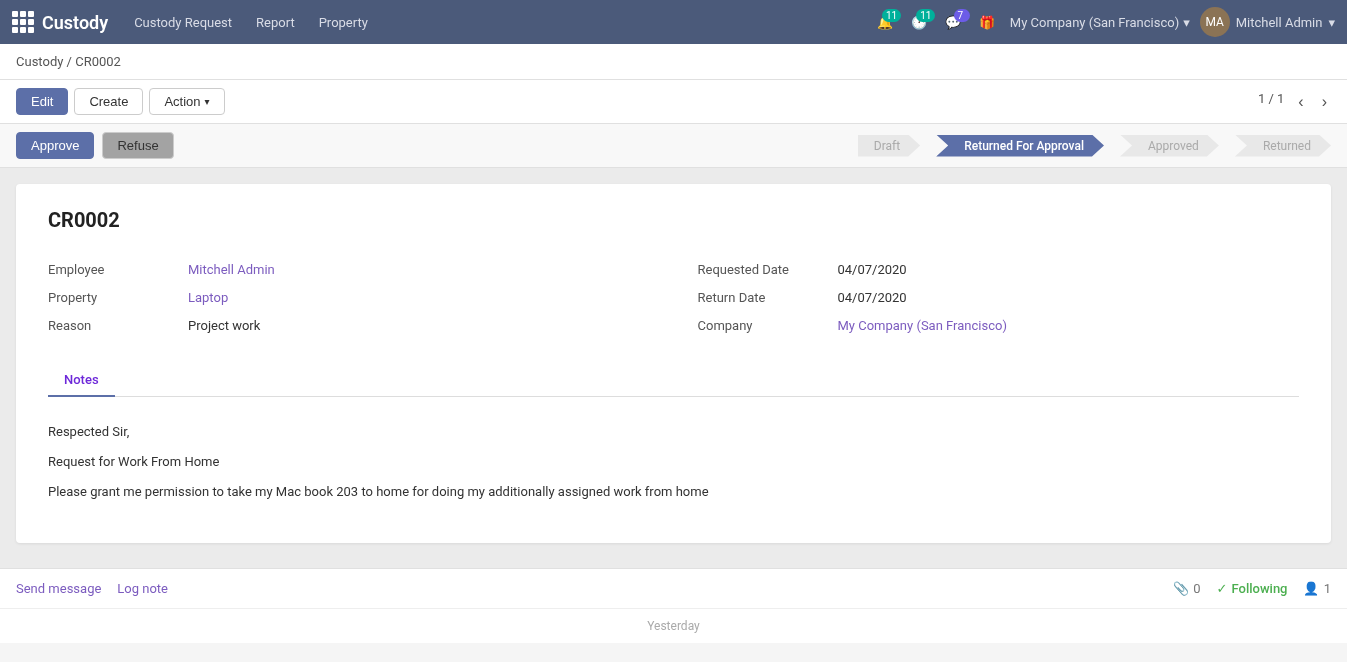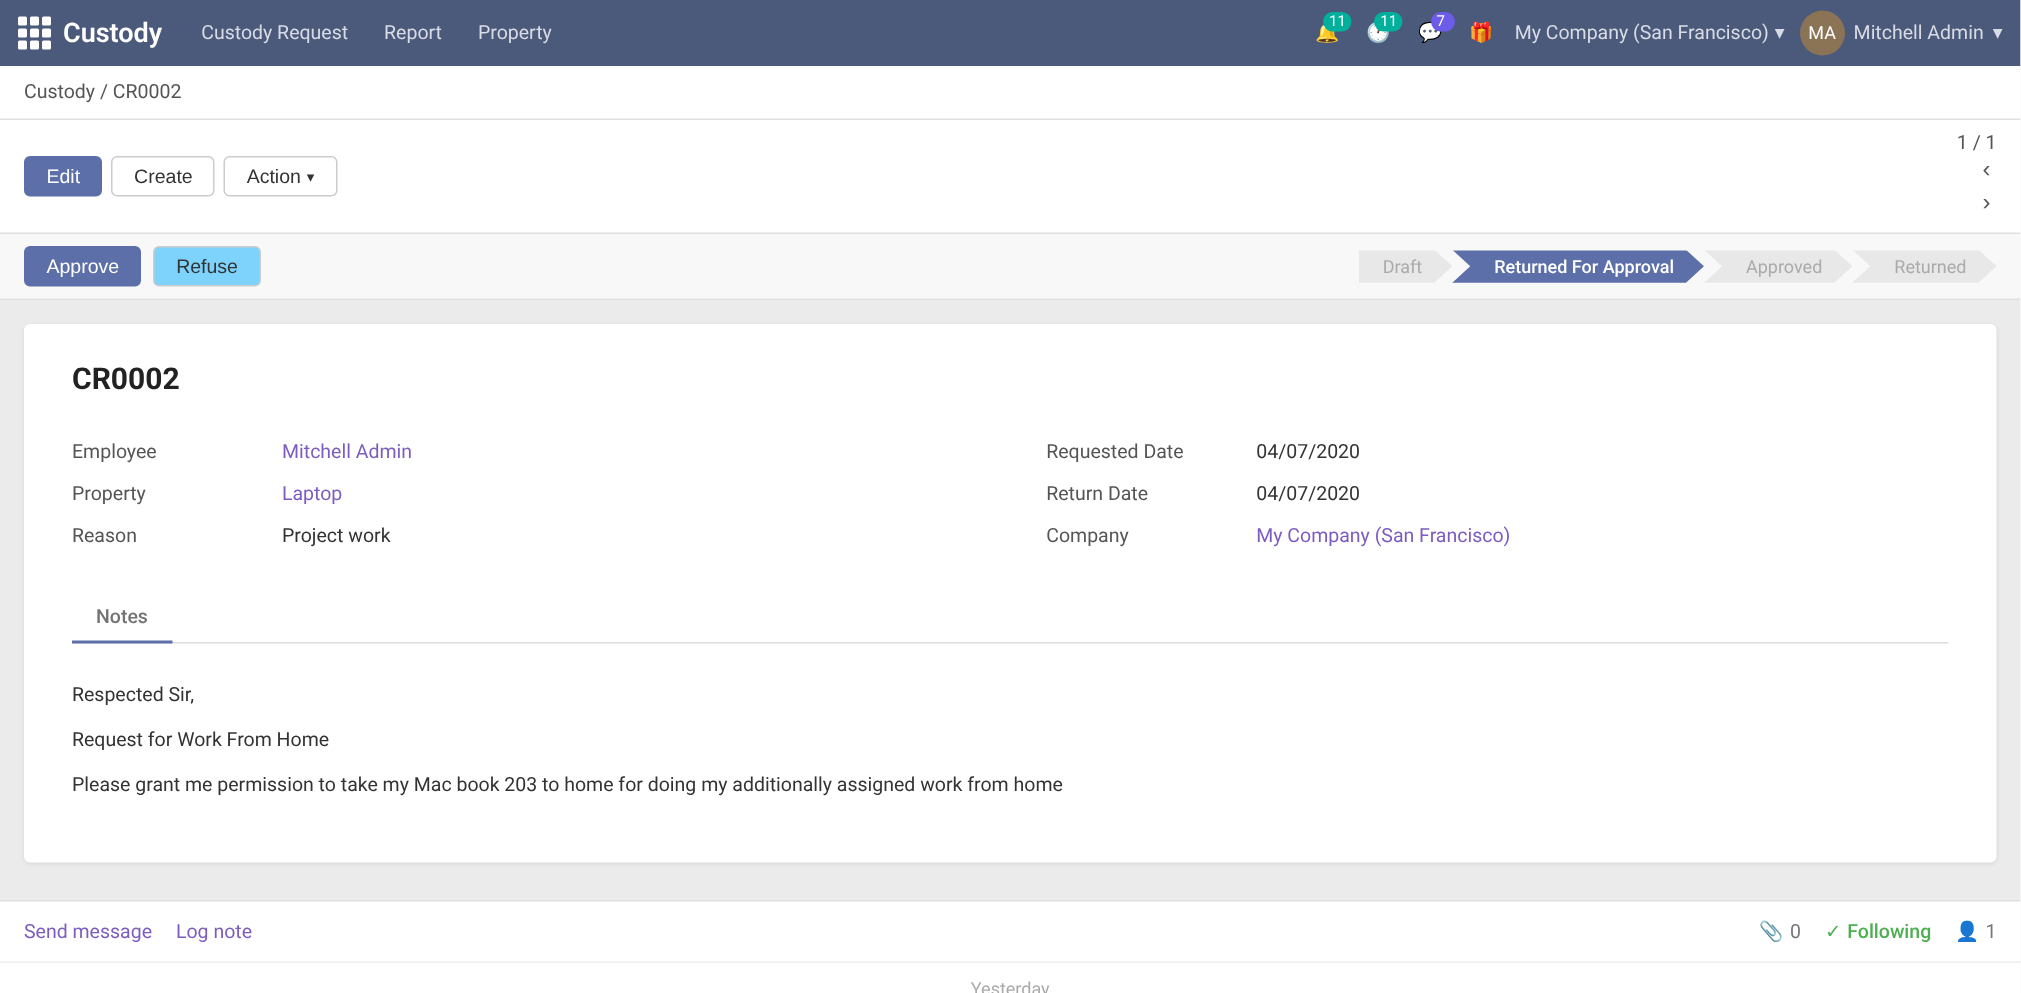--- a/index.html
+++ b/index.html
@@ -136,25 +136,24 @@
     }
     .btn-action {
       display: flex;
       align-items: center;
       gap: 4px;
     }
     .btn-action .chevron { font-size: 10px; }
     .toolbar-right {
       margin-left: auto;
       display: flex;
-      align-items: flex-end;
-      gap: 0;
-      color: #555;
-      font-size: 13px;
-      flex-direction: column;
+      align-items: flex-start;
+      gap: 10px;
+      color: #555;
+      font-size: 13px;
     }
     .nav-arrow {
       cursor: pointer;
       color: #555;
       font-size: 16px;
       padding: 2px 4px;
       border: none;
       background: none;
     }
 
@@ -170,34 +169,34 @@
     .btn-approve {
       background: #5c6fa8;
       color: #fff;
       border: 1px solid #5c6fa8;
       padding: 5px 14px;
       border-radius: 4px;
       cursor: pointer;
       font-size: 13px;
     }
     .btn-refuse {
-      background: #7dd3fc;
+      background: #a3a3a3;
       color: #333;
       border: 1px solid #ccc;
       padding: 5px 14px;
       border-radius: 4px;
       cursor: pointer;
       font-size: 13px;
     }
     
     .status-bar {
       margin-left: auto;
       display: flex;
       align-items: center;
-      gap: 0;
+      gap: 16px;
     }
     .status-step {
       padding: 4px 20px 4px 28px;
       font-size: 12px;
       color: #888;
       background: #e8e8e8;
       position: relative;
       clip-path: polygon(0 0, calc(100% - 12px) 0, 100% 50%, calc(100% - 12px) 100%, 0 100%, 12px 50%);
     }
     .status-step:first-child {
@@ -262,21 +261,21 @@
     .tab {
       padding: 8px 16px;
       font-size: 13px;
       cursor: pointer;
       border-bottom: 2px solid transparent;
       margin-bottom: -1px;
       color: #555;
     }
     .tab.active {
       border-bottom-color: #5c6fa8;
-      color: #737373;
+      color: #6d28d9;
       font-weight: 500;
     }
     .notes-content {
       padding: 8px 0;
       font-size: 13px;
       line-height: 1.7;
       color: #333;
     }
     .notes-content p { margin-bottom: 8px; }
 

